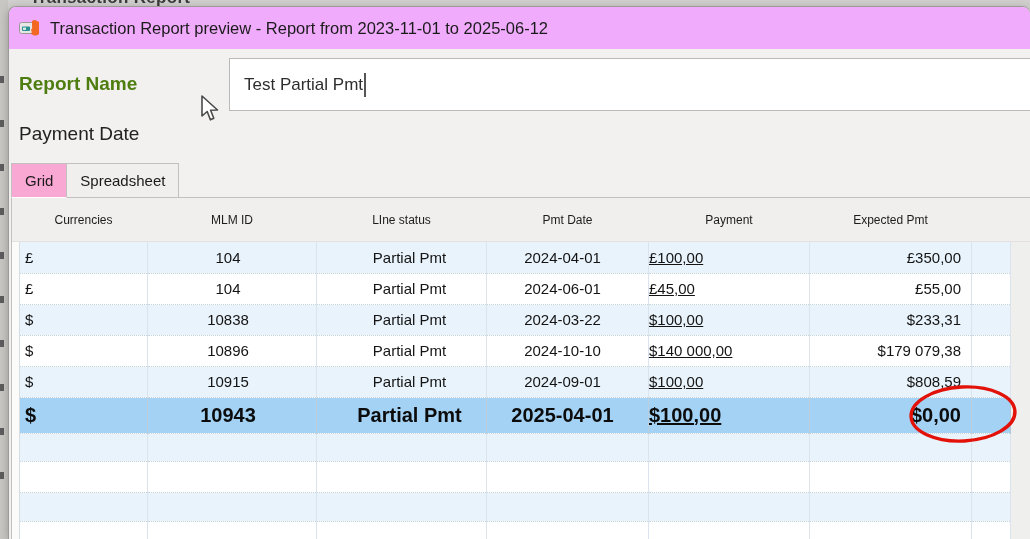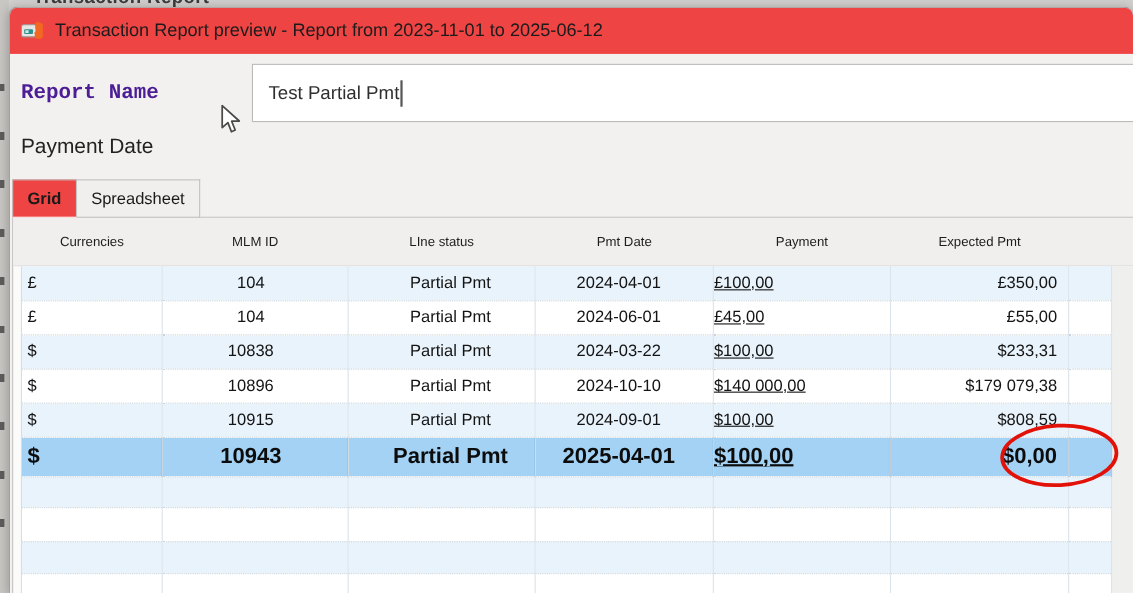--- a/index.html
+++ b/index.html
@@ -16,40 +16,40 @@
     background:#c9c7c4; }
   .bg-left::before { content:""; position:absolute; left:0; top:46px; bottom:30px; width:4px;
     background:repeating-linear-gradient(180deg, transparent 0 30px, #5d5d5d 30px 37px, transparent 37px 44px); }
 
   
   .dialog { position:absolute; left:8px; top:6px; width:1022px; height:533px;
     background:#f2f1f0; border:1px solid #9c9a98; border-right:none; border-bottom:none;
     border-radius:8px 8px 0 0; overflow:hidden; box-shadow:0 2px 10px rgba(0,0,0,.25); }
 
   .titlebar { position:absolute; left:0; top:0; right:0; height:42px;
-    background:#ef4444; display:flex; align-items:center; padding-left:10px; }
+    background:#f0abfc; display:flex; align-items:center; padding-left:10px; }
   .titlebar .app-icon { width:23px; height:19px; position:relative; margin-right:8px; flex:0 0 auto; }
   .titlebar .title { font-size:16.5px; color:#1b1b1b; white-space:nowrap; }
 
   .label-report-name { position:absolute; left:10px; top:66px; font-size:19px;
-    font-weight:700; color:#4c1d95;font-family:Liberation Mono, monospace; }
+    font-weight:700; color:#4d7c0f; }
   .label-payment-date { position:absolute; left:10px; top:116px; font-size:19px; color:#222; }
 
   .report-name-input { position:absolute; left:220px; top:51px; right:-2px; height:53px;
     background:#fff; border:1px solid #bcbab8; display:flex; align-items:center;
     padding-left:14px; font-size:17px; color:#2e2e2e; }
   .caret { display:inline-block; width:1.5px; height:24px; background:#555; margin-left:1px; }
 
   .cursor { position:absolute; left:190px; top:88px; width:22px; height:28px; pointer-events:none; z-index:50; }
 
   
   .tabs { position:absolute; left:2px; top:156px; height:35px; display:flex; z-index:3; }
   .tab { height:35px; line-height:33px; padding:0 13px; font-size:15px; color:#1a1a1a;
     border:1px solid #c3c1bf; background:#f0efee; }
-  .tab.active { background:#ef4444; font-weight:700; border-bottom:1px solid #fff; }
+  .tab.active { background:#f9a8d4; font-weight:400; border-bottom:1px solid #fff; }
   .tab + .tab { border-left:none; }
 
   
   .panel { position:absolute; left:2px; top:190px; right:0; bottom:0;
     border-top:1px solid #c3c1bf; border-left:1px solid #c3c1bf; background:#fbfbfa; overflow:hidden; }
   .header-strip { position:absolute; left:0; top:0; right:0; height:44px;
     background:#f1efed; border-bottom:1px solid #e3e1df; }
   .gutter { position:absolute; left:998px; top:44px; right:0; bottom:0; background:#efefee; }
 
   table.grid { position:absolute; left:7px; top:0; width:991px;

